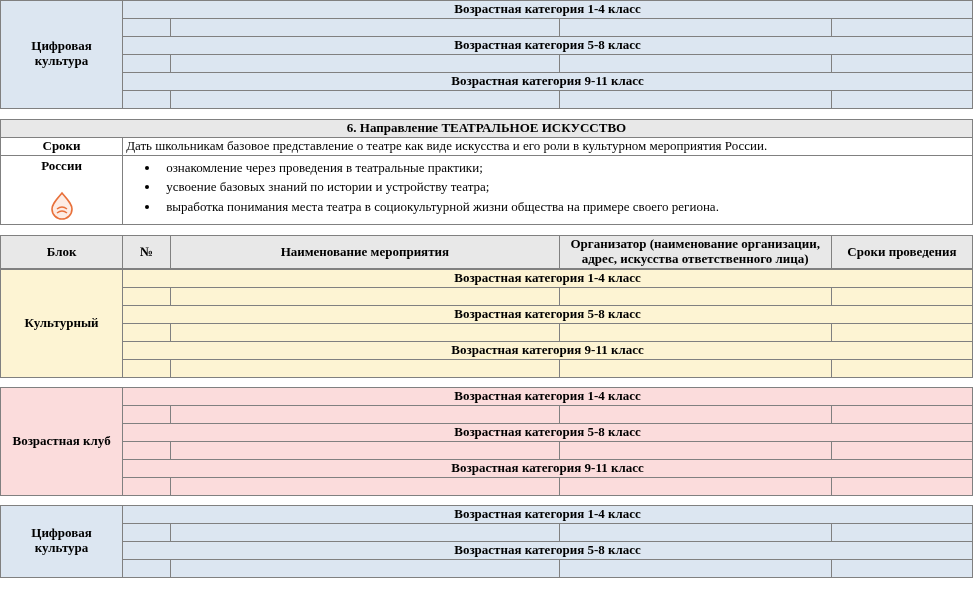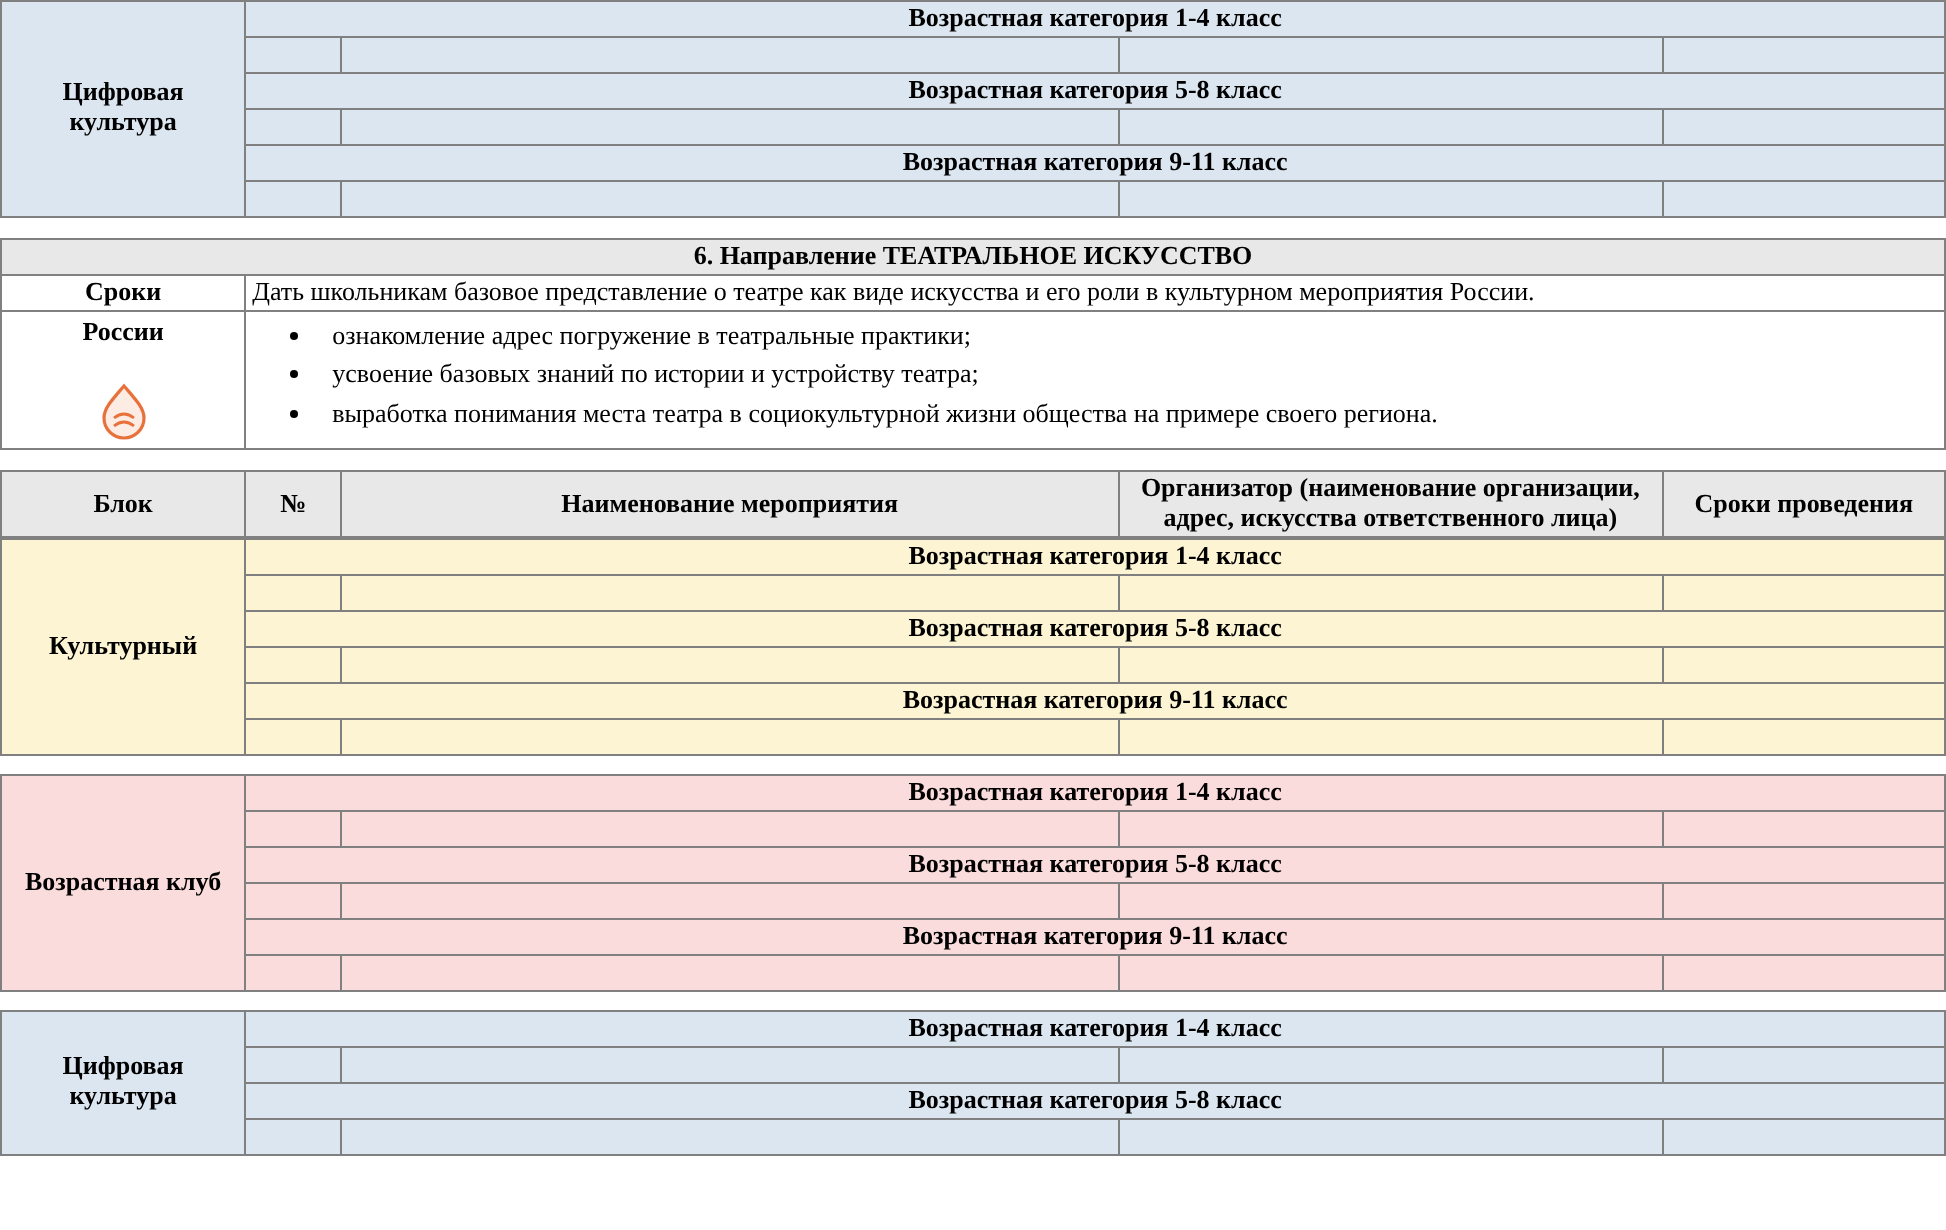--- a/index.html
+++ b/index.html
@@ -160,21 +160,21 @@
           <div class="icon-wrap">
             <svg width="34" height="34" viewBox="0 0 34 34" aria-hidden="true">
               <path d="M17 5 C11 12, 7 16, 7 21 a10 10 0 0 0 20 0 C27 16, 23 12, 17 5 Z" fill="#fdece4" stroke="#e8703a" stroke-width="1.6"></path>
               <path d="M12 21 q5 -4 10 0" fill="none" stroke="#e8703a" stroke-width="1.4"></path>
               <path d="M12 25 q5 -4 10 0" fill="none" stroke="#e8703a" stroke-width="1.4"></path>
             </svg>
           </div>
         </td>
         <td style="padding-top:4px;padding-bottom:6px">
           <ul class="tasks-list">
-            <li>ознакомление адрес погружение в театральные практики;</li>
+            <li>ознакомление через проведения в театральные практики;</li>
             <li>усвоение базовых знаний по истории и устройству театра;</li>
             <li> выработка понимания места театра в социокультурной жизни общества на примере своего региона.</li>
           </ul>
         </td>
       </tr>
     </tbody>
   </table>
 
   <div style="height:10px"></div>
 

